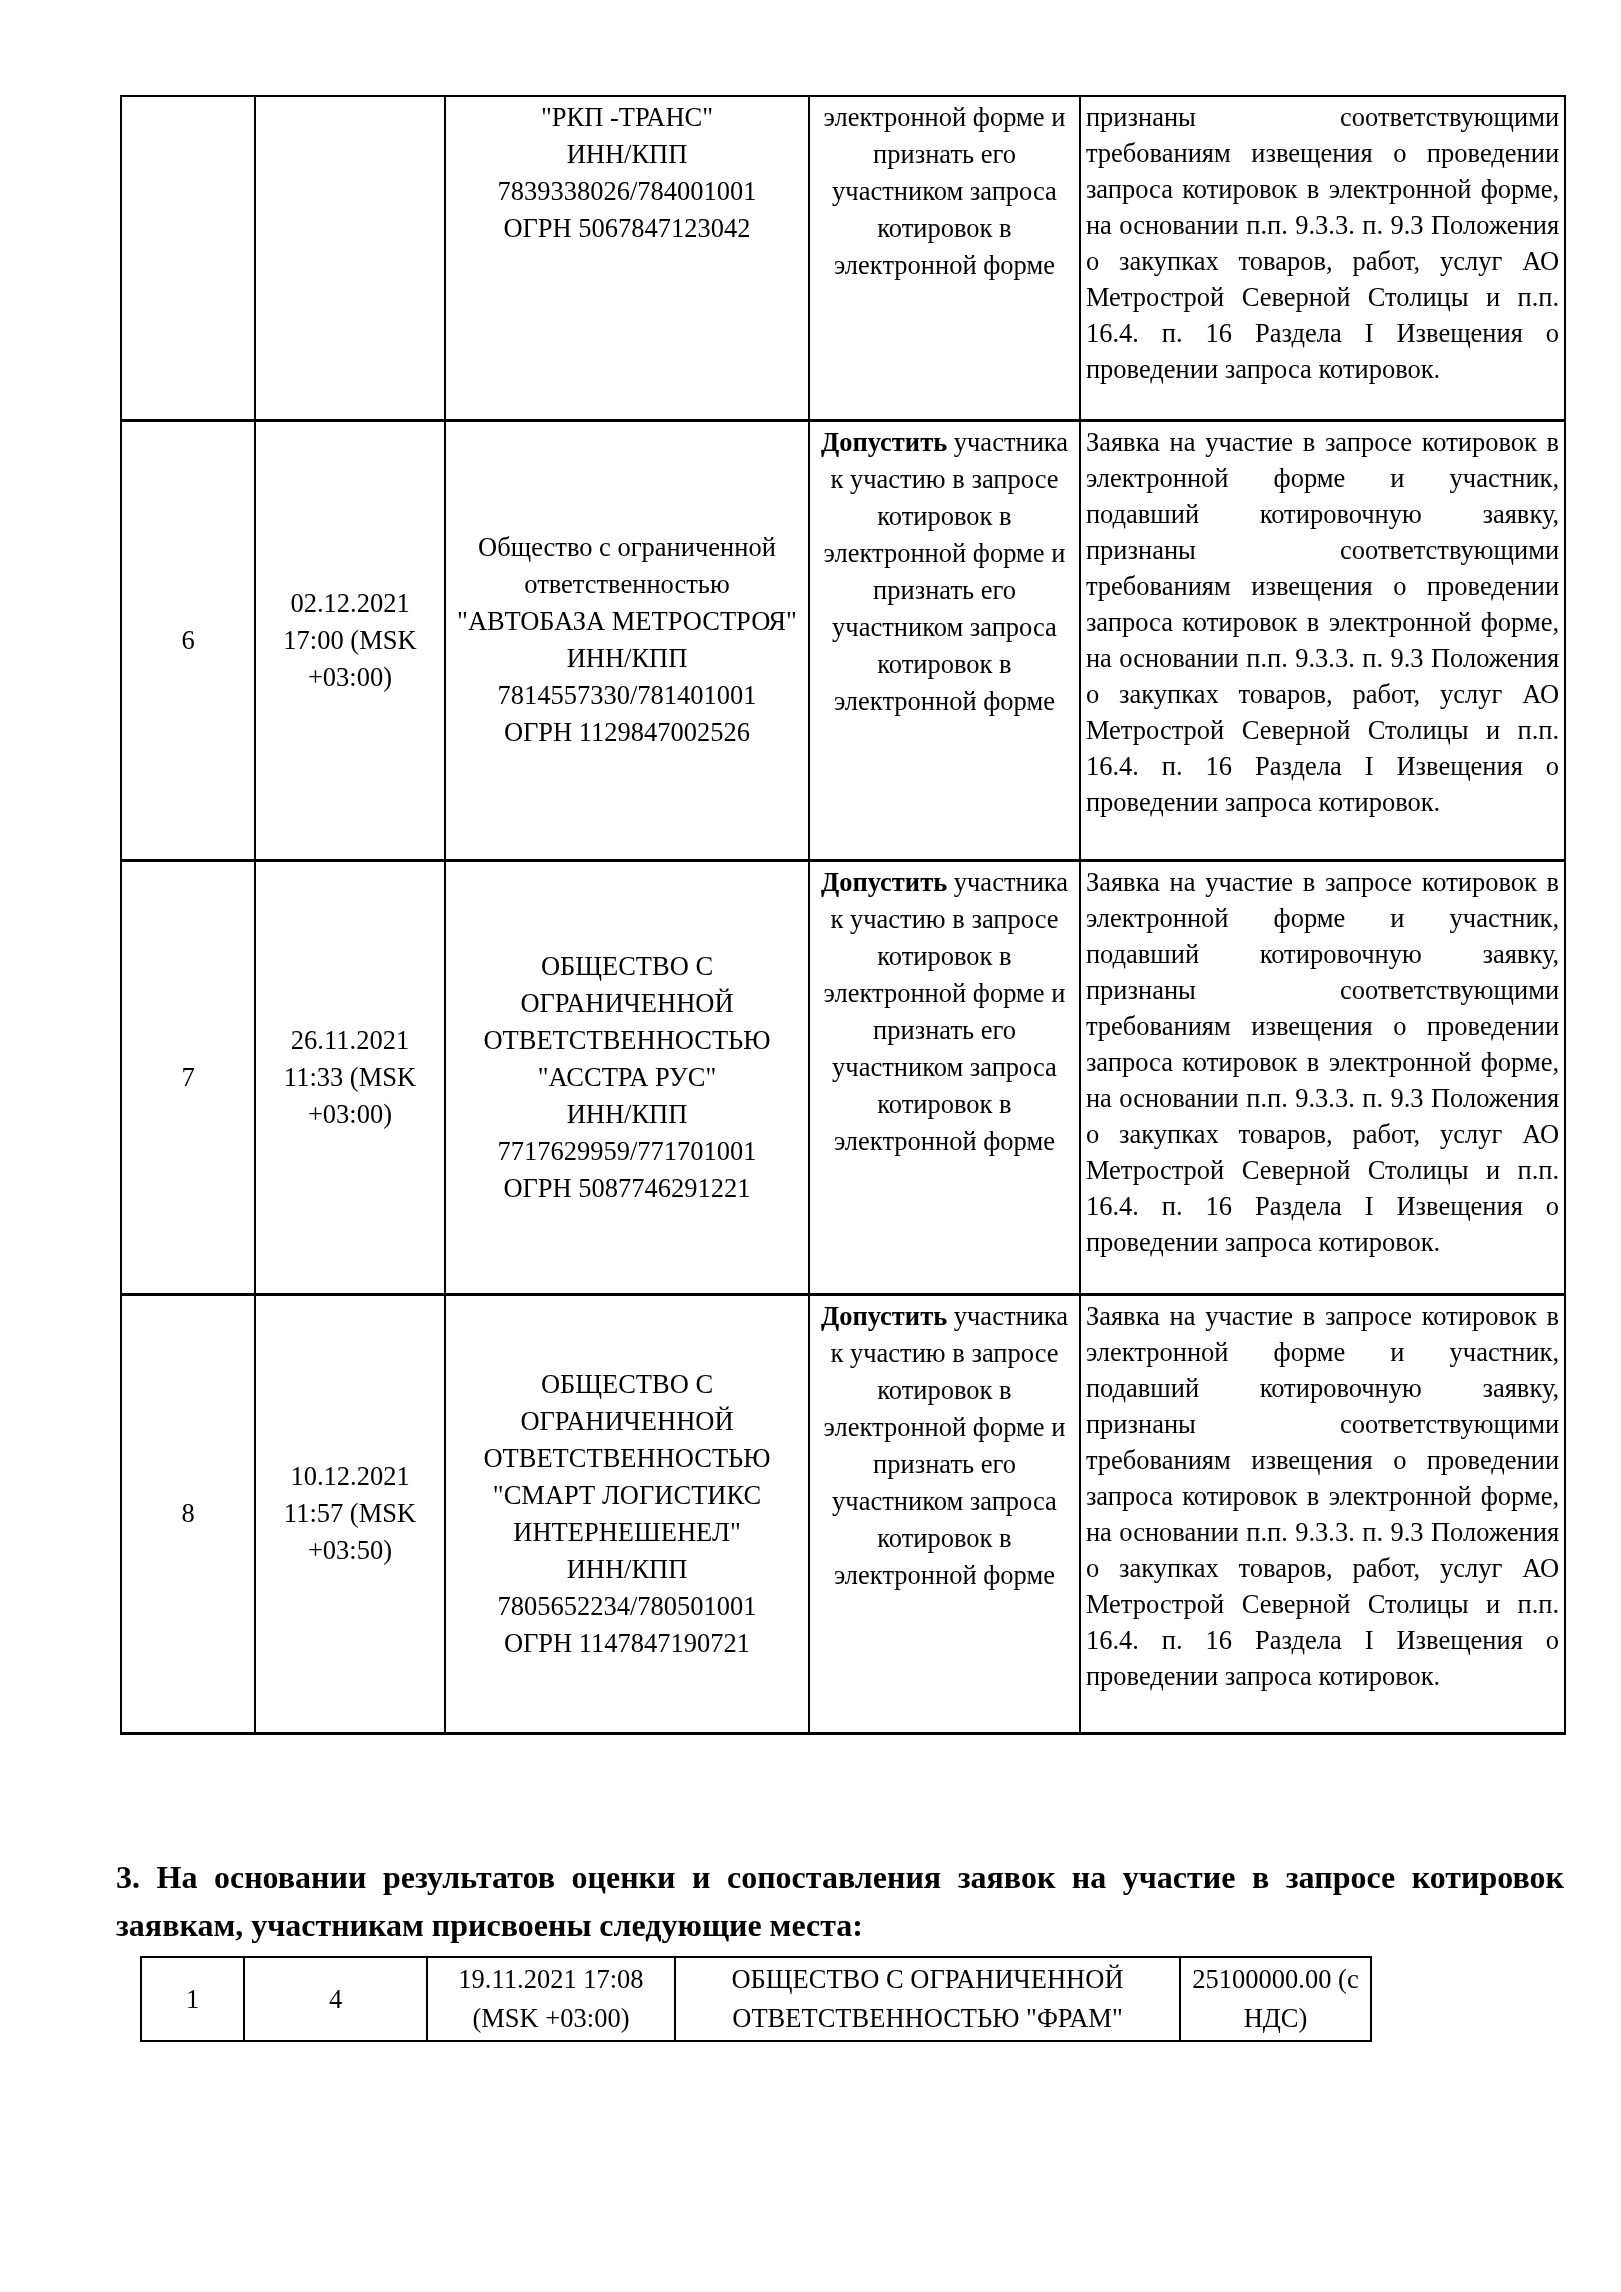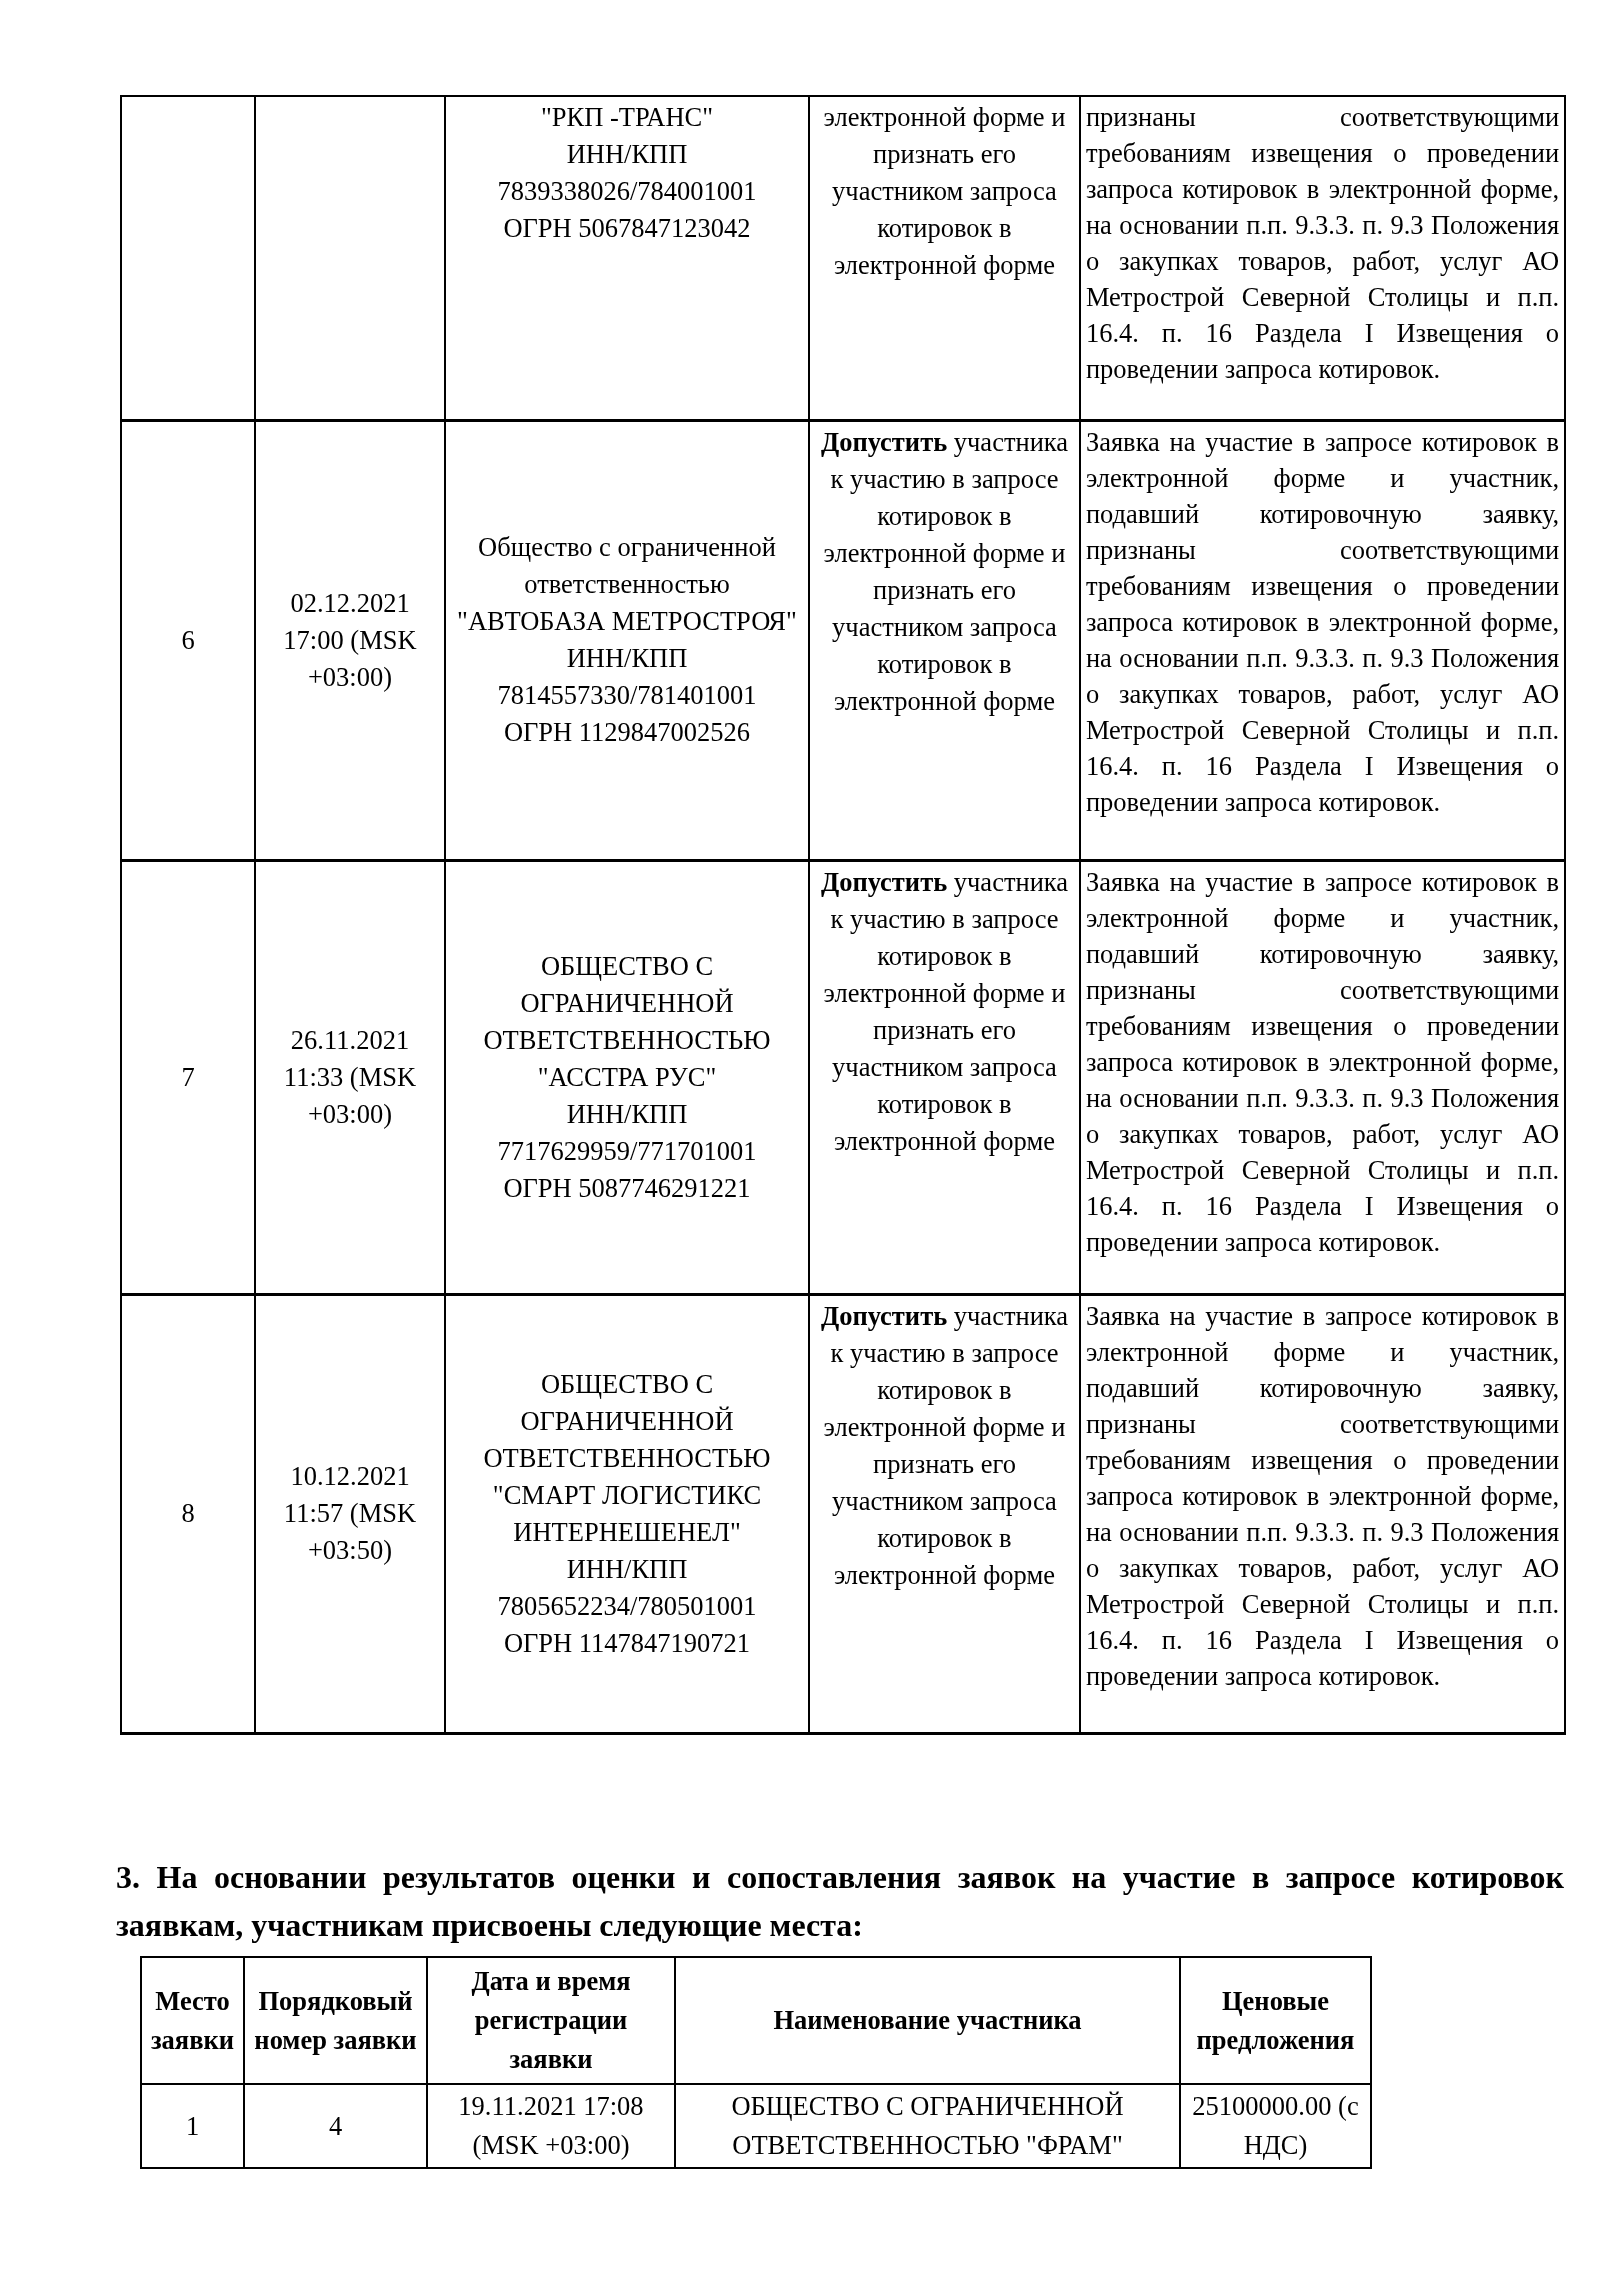--- a/index.html
+++ b/index.html
@@ -177,27 +177,20 @@
 
 <table class="t2">
   <colgroup>
     <col class="k1">
       <col class="k2">
       <col class="k3">
       <col class="k4">
       <col class="k5">
   </colgroup>
   <tbody>
-      <tr class="hdr">
-    <th>Место заявки</th>
-    <th>Порядковый номер заявки</th>
-    <th>Дата и время регистрации заявки</th>
-    <th>Наименование участника</th>
-    <th>Ценовые предложения</th>
-  </tr>
   <tr class="data">
     <td>1</td>
     <td>4</td>
     <td>19.11.2021 17:08 (MSK +03:00)</td>
     <td>ОБЩЕСТВО С ОГРАНИЧЕННОЙ ОТВЕТСТВЕННОСТЬЮ "ФРАМ"</td>
     <td>25100000.00 (с НДС)</td>
   </tr>
 </tbody>
   </table>
 

